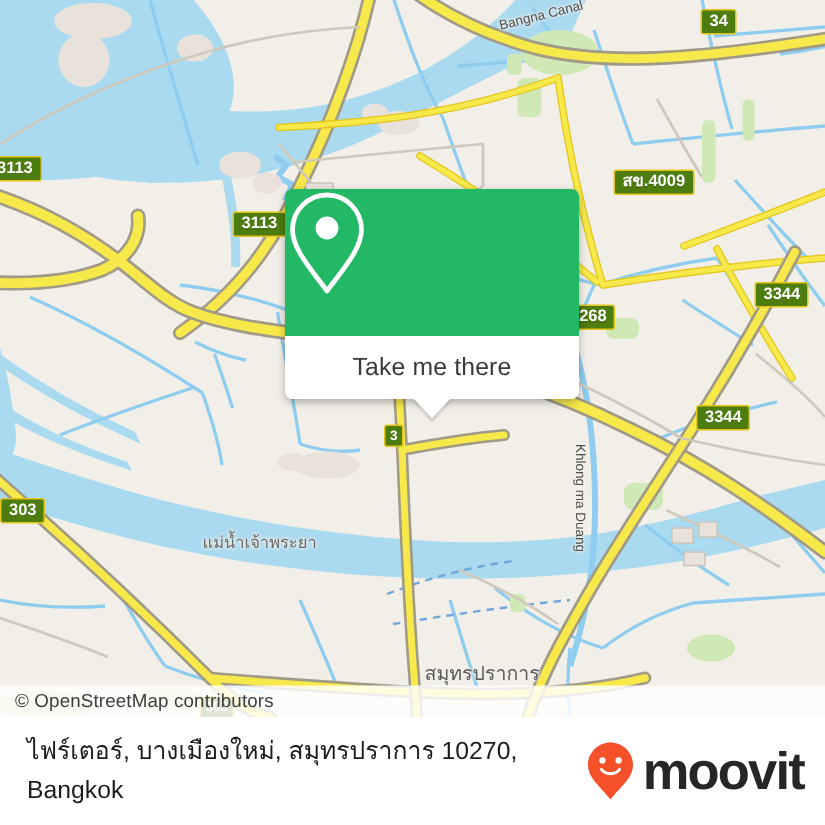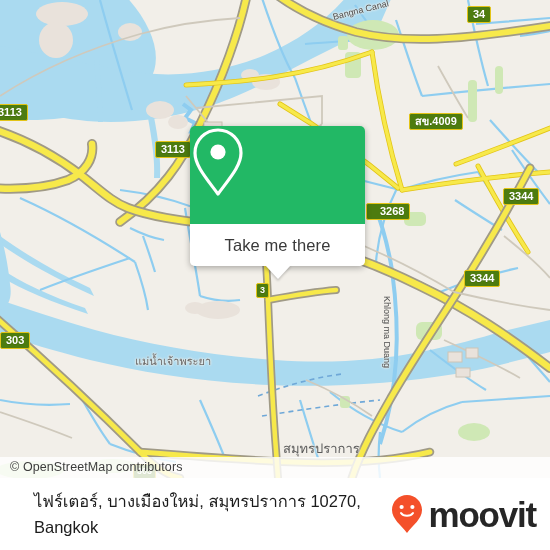--- a/index.html
+++ b/index.html
@@ -24,21 +24,21 @@
     font-size:12.5px;color:#3d3d3d;
     padding:3px 0 3px 10px;
     box-sizing:border-box;
     line-height:15px;
     letter-spacing:.1px;
     margin-top:24px;
   }
 
   
   #callout{
-    position:absolute;left:190px;top:126px;width:175px;
+    position:absolute;left:190px;top:126px;width:196px;
     border-radius:5px;
     box-shadow:0 2px 6px rgba(0,0,0,0.30);
     overflow:visible;
     background:transparent;
   }
   #callout-top{
     background:#22b865;
     height:98px;
     border-radius:5px 5px 0 0;
     display:flex;align-items:center;justify-content:center;
@@ -61,21 +61,21 @@
     border-top:14px solid #ffffff;
     filter:drop-shadow(0 2px 1px rgba(0,0,0,0.18));
   }
 
   
   #bottombar{
     position:absolute;left:0;top:478px;width:550px;height:72px;
     background:#ffffff;
     display:flex;align-items:center;
     box-sizing:border-box;
-    padding:0 14px 0 34px;
+    padding:0 14px 0 18px;
   }
   #place-text{
     flex:1;
     font-size:16.5px;
     color:#1c1c1c;
     line-height:26px;
     padding-right:10px;
     max-width:380px;
   }
   #brand{

